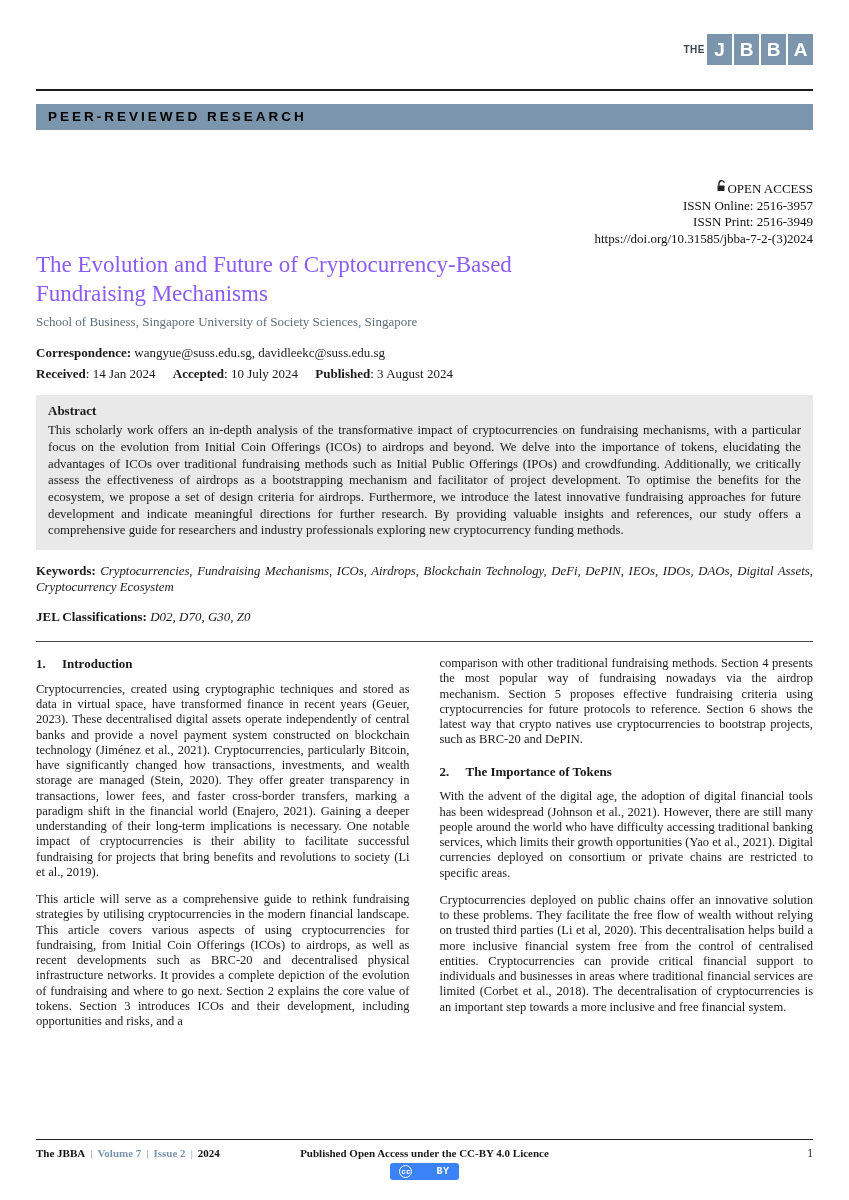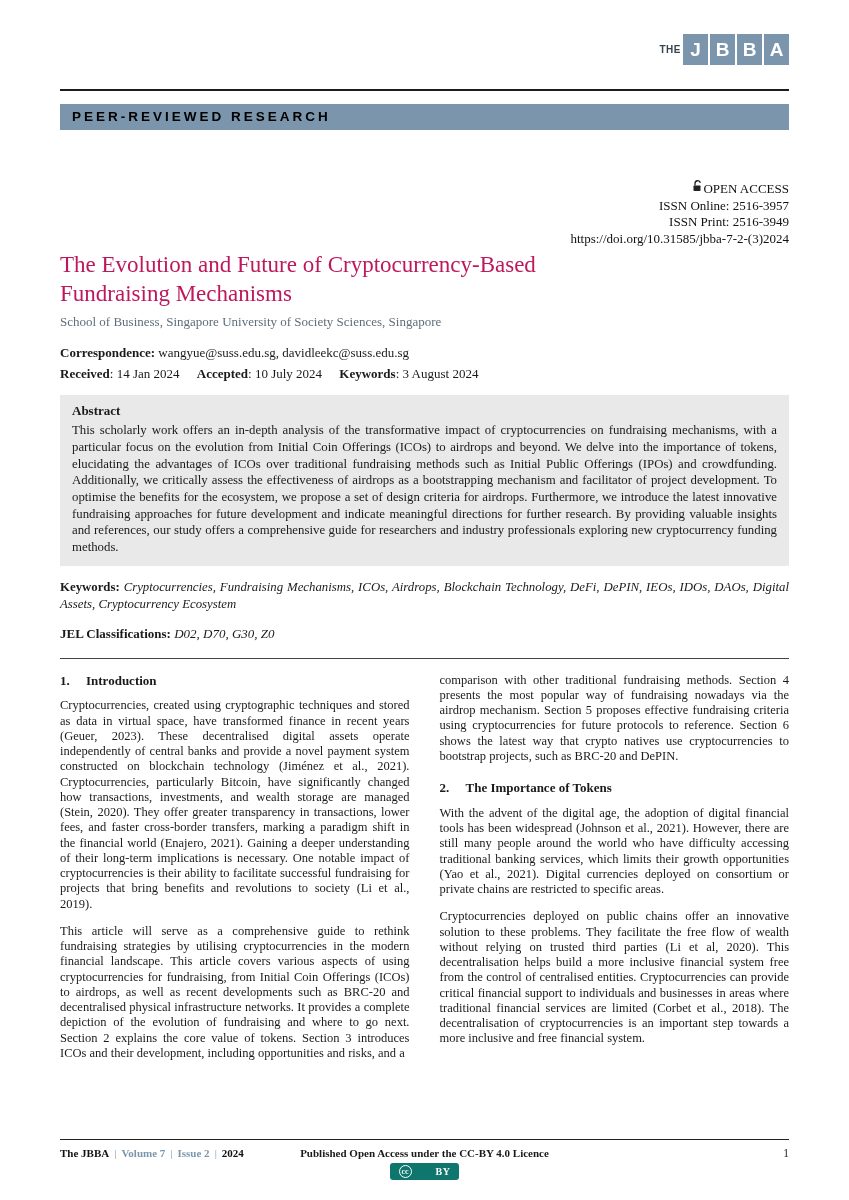--- a/index.html
+++ b/index.html
@@ -1,40 +1,40 @@
 <!DOCTYPE html>
 <html><head>
 <meta charset="utf-8">
 <style>
   * { margin:0; padding:0; box-sizing:border-box; }
   html,body { background:#ffffff; }
   body { font-family:"Liberation Serif", serif; color:#1a1a1a; }
   .page { width:849px; min-height:1200px; margin:0 auto; background:#fff;
-          padding:34px 60px 20px; display:flex; flex-direction:column; }
+          padding:34px 36px 20px; display:flex; flex-direction:column; }
 
   
   .logo-row { display:flex; justify-content:flex-end; margin-bottom:24px; }
   .logo { display:flex; align-items:center; }
   .logo-the { font-family:"Liberation Sans", sans-serif; font-weight:bold;
               font-size:10px; color:#39444d; margin-right:2px; letter-spacing:.5px; }
   .logo-boxes { display:flex; gap:2px; }
   .logo-box { width:25px; height:31px; background:#7b96ac; color:#fff;
               display:flex; align-items:center; justify-content:center;
               font-family:"Liberation Sans", sans-serif; font-weight:bold; font-size:19px; }
 
   .top-rule { border-top:2px solid #1c1c1c; }
 
   .banner { margin-top:13px; background:#7b96ac; color:#000000;
             font-family:"Liberation Sans", sans-serif; font-weight:bold;
             font-size:13.5px; letter-spacing:3px; padding:5px 12px 6px; }
 
   .meta { margin-top:8px; text-align:right; font-size:13px; line-height:1.28; color:#111; }
   .oa-row { display:flex; justify-content:flex-end; align-items:center; gap:0;margin-top:42px; }
 
-  .title { margin-top:2px; font-size:23px; line-height:1.28; color:#be185d; max-width:580px; font-weight:normal; }
+  .title { margin-top:2px; font-size:23px; line-height:1.28; color:#8b5cf6; max-width:580px; font-weight:normal; }
   .authors { margin-top:11px; font-size:13.5px; color:#4e5a64; }
   .affiliation { margin-top:6px; font-size:13px; color:#5f6e7a; }
   .correspondence { margin-top:15px; font-size:13px; }
   .dates { margin-top:5px; font-size:13px; }
   .dates .pair { margin-right:14px; }
   b.lbl { font-weight:bold; }
 
   .abstract-box { margin-top:13px; background:#e9e9e9; padding:8px 12px 11px; }
   .abstract-heading { font-weight:bold; font-size:13px; margin-bottom:3px; }
   .abstract-body { font-size:12.8px; line-height:1.3; text-align:justify;font-family:Liberation Serif, serif; }
@@ -57,23 +57,23 @@
   .footer { margin-top:auto; }
   .footer-rule { border-top:1.5px solid #222; margin-bottom:7px; }
   .footer-row { display:flex; align-items:flex-start; font-size:11px; }
   .footer-left { flex:1; white-space:nowrap; }
   .footer-center { flex:1.2; text-align:center; }
   .footer-right { flex:1; text-align:right; font-size:11.5px; }
   .f-bold { font-weight:bold; color:#111; }
   .f-blue { color:#7b96ac; font-weight:bold; }
   .f-sep { margin:0 5px; font-weight:normal; }
   .licence-text { font-weight:bold; }
-  .cc-badge { display:inline-flex; align-items:center; gap:24px; background:#0f766e; color:#fff;
+  .cc-badge { display:inline-flex; align-items:center; gap:24px; background:#3b82f6; color:#fff;
               border-radius:3px; padding:2px 9px; margin-top:4px;
-              font-family:Liberation Serif, serif; }
+              font-family:Liberation Mono, monospace; }
   .cc-circle { width:13px; height:13px; border:1.5px solid #fff; border-radius:50%;
                display:flex; align-items:center; justify-content:center;
                font-size:8px; font-weight:bold; line-height:1; }
   .cc-by { font-size:10px; font-weight:bold; letter-spacing:.5px; }
   .oa-icon { display:inline-block; }
 </style>
 </head>
 <body>
 
 <div class="page">
@@ -112,21 +112,21 @@
   <h1 class="title">The Evolution and Future of Cryptocurrency-Based Fundraising Mechanisms</h1>
   <div class="affiliation">School of Business, Singapore University of Society Sciences, Singapore</div>
 
   <div class="correspondence">
     <b class="lbl">Correspondence:</b><span> wangyue@suss.edu.sg, davidleekc@suss.edu.sg</span>
   </div>
 
   <div class="dates">
     <span class="pair"><b class="lbl">Received</b><span>: 14 Jan 2024</span></span>
     <span class="pair"><b class="lbl">Accepted</b><span>: 10 July 2024</span></span>
-    <span class="pair"><b class="lbl">Keywords</b><span>: 3 August 2024</span></span>
+    <span class="pair"><b class="lbl">Published</b><span>: 3 August 2024</span></span>
   </div>
 
   <div class="abstract-box">
     <div class="abstract-heading">Abstract</div>
     <div class="abstract-body">This scholarly work offers an in-depth analysis of the transformative impact of cryptocurrencies on fundraising mechanisms, with a particular focus on the evolution from Initial Coin Offerings (ICOs) to airdrops and beyond. We delve into the importance of tokens, elucidating the advantages of ICOs over traditional fundraising methods such as Initial Public Offerings (IPOs) and crowdfunding. Additionally, we critically assess the effectiveness of airdrops as a bootstrapping mechanism and facilitator of project development. To optimise the benefits for the ecosystem, we propose a set of design criteria for airdrops. Furthermore, we introduce the latest innovative fundraising approaches for future development and indicate meaningful directions for further research. By providing valuable insights and references, our study offers a comprehensive guide for researchers and industry professionals exploring new cryptocurrency funding methods.</div>
   </div>
 
   <p class="kw">
     <b class="lbl">Keywords:</b><span class="val"> Cryptocurrencies, Fundraising Mechanisms, ICOs, Airdrops, Blockchain Technology, DeFi, DePIN, IEOs, IDOs, DAOs, Digital Assets, Cryptocurrency Ecosystem</span>
   </p>

